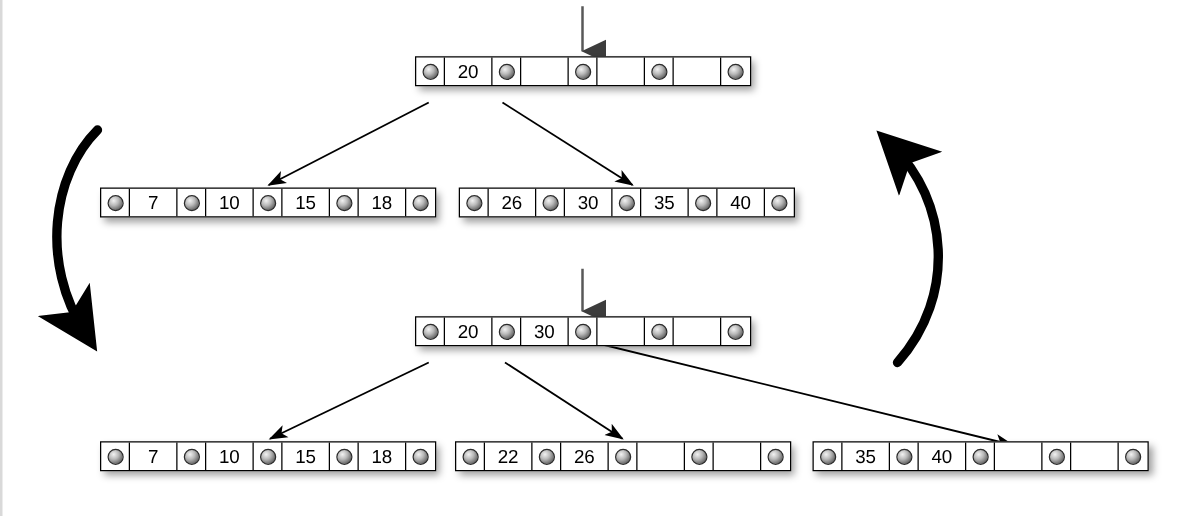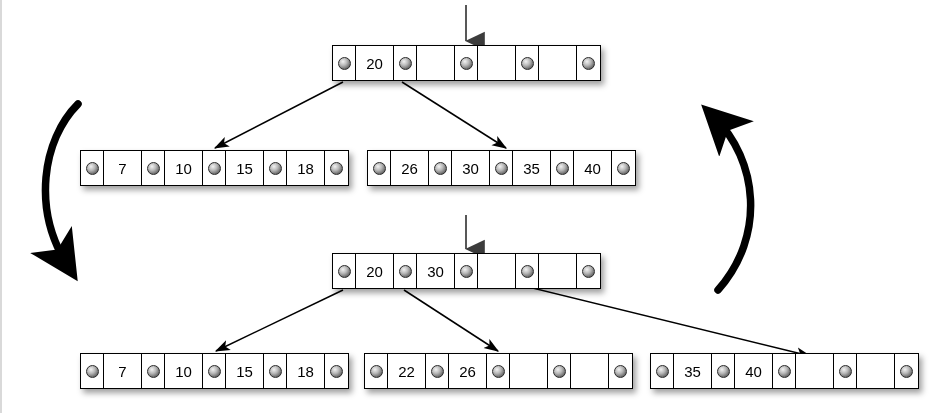--- a/index.html
+++ b/index.html
@@ -15,21 +15,21 @@
   #stage{position:absolute;inset:0;width:945px;height:413px;}
   svg#edges{position:absolute;left:0;top:0;width:945px;height:413px;pointer-events:none;}
 
   .node{
     position:absolute;
     display:flex;
     background:#ffffff;
     border:1.6px solid #000000;
     box-shadow:3px 4px 6px rgba(0,0,0,0.38);
     box-sizing:border-box;
-    height:36px;
+    height:24px;
     z-index:3;
   }
   .cell{
     border-right:1.6px solid #000000;
     box-sizing:border-box;
     display:flex;
     align-items:center;
     justify-content:center;
     height:100%;
   }

